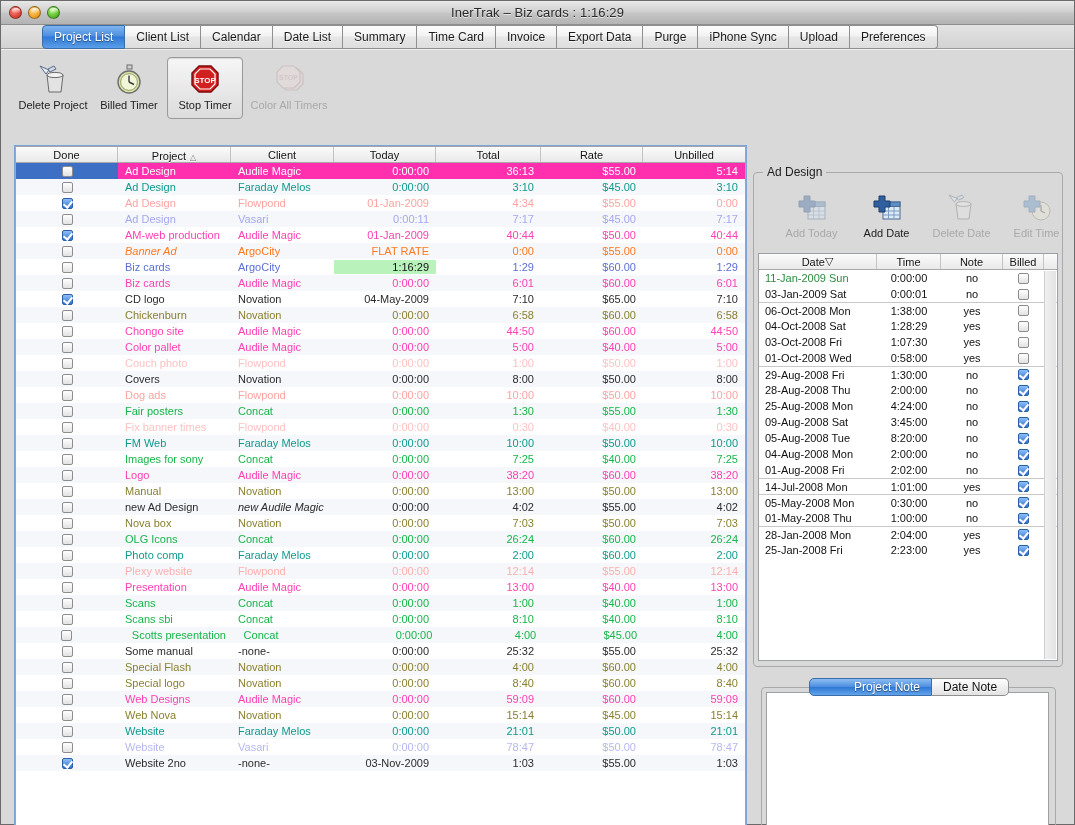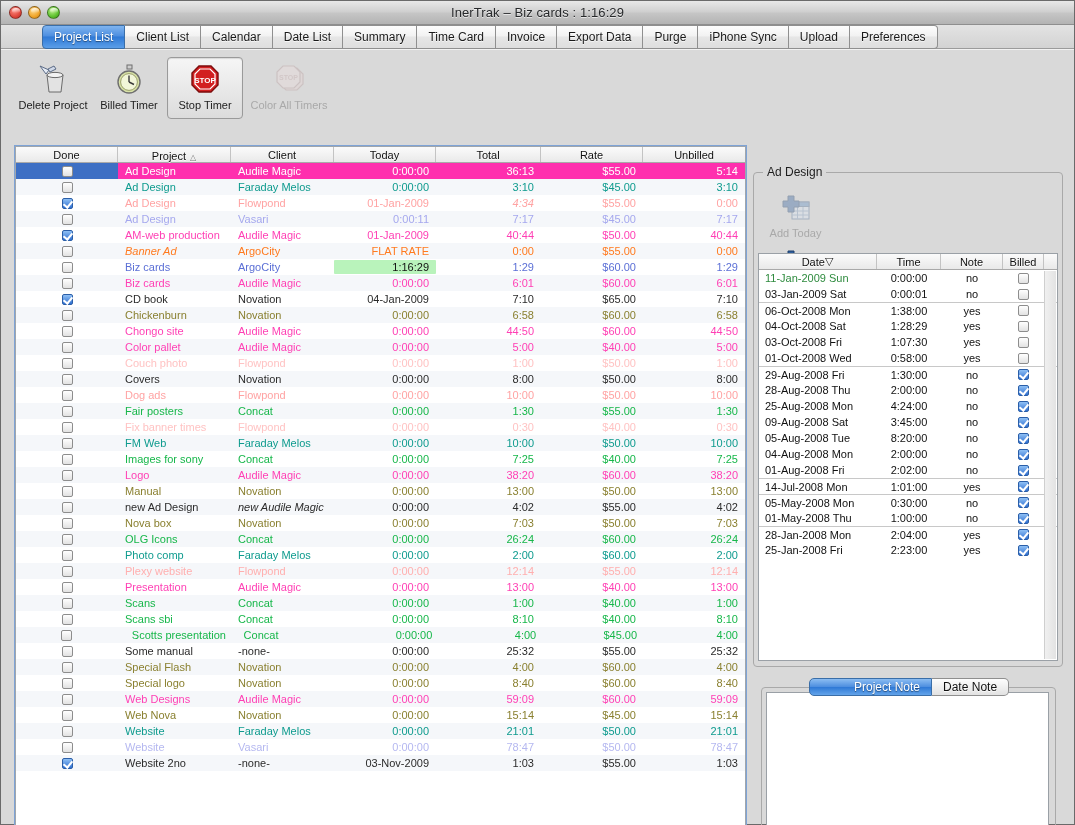--- a/index.html
+++ b/index.html
@@ -117,21 +117,21 @@
 
   .tdy-hl { background:#b9f3bb; color:#111 !important; border-radius:1px;
             padding:0 7px 0 0; display:flex; align-items:center; justify-content:flex-end;
             height:14px; width:100%; }
 
   
   #rightbox { position:absolute; left:752px; top:122px; width:310px; height:495px;
               border:1px solid #a9a9a9; border-radius:4px; background:transparent; }
   #rightbox .boxtitle { position:absolute; left:9px; top:-8px; background:#d9d9d9;
                         padding:0 4px; font-size:12px; color:#1d1d1d; }
-  #datebtns { position:absolute; left:4px; top:12px; width:300px; height:62px; display:flex;flex-direction:column; }
+  #datebtns { position:absolute; left:20px; top:12px; width:300px; height:62px; display:flex; }
   #datetable { position:absolute; left:4px; top:80px; width:300px; height:408px;
                background:#fff; border:1px solid #9aa0a6; display:flex; flex-direction:column; overflow:hidden; }
   .dhdr { display:flex; height:16px; flex:0 0 16px; background:linear-gradient(#fbfbfb,#e9e9e9);
           border-bottom:1px solid #a9a9a9; }
   .dhdr .hc { display:flex; align-items:center; justify-content:center; font-size:11px; color:#111;
               border-right:1px solid #c3c3c3; text-shadow:0 1px 0 rgba(255,255,255,.8); }
   .d-date{width:118px;} .d-time{width:64px;} .d-note{width:62px;} .d-bill{width:41px;} .d-pad{width:13px;border-right:none !important;}
   .drow { display:flex; height:16px; align-items:center; }
   .dc { display:flex; align-items:center; font-size:11px; color:#111; }
   .dc.date { width:118px; padding-left:6px; }
@@ -308,21 +308,21 @@
             <div class="cell lnum c-rate" style="color: rgb(14, 155, 142);">$45.00</div>
             <div class="cell lnum c-unbi" style="color: rgb(14, 155, 142);">3:10</div>
           </div>
           <div class="row">
             <div class="donecellbg">
               <span class="cb on"></span>
             </div>
             <div class="cell ltext c-proj" style="color: rgb(255, 163, 163);">Ad Design</div>
             <div class="cell ltext c-clie" style="color: rgb(255, 163, 163);">Flowpond</div>
             <div class="cell lnum c-toda" style="color: rgb(255, 163, 163);">01-Jan-2009</div>
-            <div class="cell lnum c-tota" style="color: rgb(255, 163, 163); font-style: italic;">4:34</div>
+            <div class="cell lnum c-tota" style="color: rgb(255, 163, 163);">4:34</div>
             <div class="cell lnum c-rate" style="color: rgb(255, 163, 163);">$55.00</div>
             <div class="cell lnum c-unbi" style="color: rgb(255, 163, 163);">0:00</div>
           </div>
           <div class="row alt">
             <div class="donecellbg">
               <span class="cb"></span>
             </div>
             <div class="cell ltext c-proj" style="color: rgb(165, 168, 238);">Ad Design</div>
             <div class="cell ltext c-clie" style="color: rgb(165, 168, 238);">Vasari</div>
             <div class="cell lnum c-toda" style="color: rgb(165, 168, 238);">0:00:11</div>
@@ -373,23 +373,23 @@
             <div class="cell ltext c-clie" style="color: rgb(255, 63, 180);">Audile Magic</div>
             <div class="cell lnum c-toda" style="color: rgb(255, 63, 180);">0:00:00</div>
             <div class="cell lnum c-tota" style="color: rgb(255, 63, 180);">6:01</div>
             <div class="cell lnum c-rate" style="color: rgb(255, 63, 180);">$60.00</div>
             <div class="cell lnum c-unbi" style="color: rgb(255, 63, 180);">6:01</div>
           </div>
           <div class="row">
             <div class="donecellbg">
               <span class="cb on"></span>
             </div>
-            <div class="cell ltext c-proj" style="color: rgb(43, 43, 43);">CD book</div>
+            <div class="cell ltext c-proj" style="color: rgb(43, 43, 43);">CD logo</div>
             <div class="cell ltext c-clie" style="color: rgb(43, 43, 43);">Novation</div>
-            <div class="cell lnum c-toda" style="color: rgb(43, 43, 43);">04-Jan-2009</div>
+            <div class="cell lnum c-toda" style="color: rgb(43, 43, 43);">04-May-2009</div>
             <div class="cell lnum c-tota" style="color: rgb(43, 43, 43);">7:10</div>
             <div class="cell lnum c-rate" style="color: rgb(43, 43, 43);">$65.00</div>
             <div class="cell lnum c-unbi" style="color: rgb(43, 43, 43);">7:10</div>
           </div>
           <div class="row alt">
             <div class="donecellbg">
               <span class="cb"></span>
             </div>
             <div class="cell ltext c-proj" style="color: rgb(138, 128, 48);">Chickenburn</div>
             <div class="cell ltext c-clie" style="color: rgb(138, 128, 48);">Novation</div>
@@ -740,20 +740,31 @@
                   <line x1="11" y1="23" x2="28" y2="23"></line>
         </g>
         <path d="M2 9 h5 v-5 h6 v5 h5 v6 h-5 v5 h-6 v-5 h-5 z" fill="#2f5f9e" stroke="#1d3e6b"></path>
               </svg>
             </div>
             <div class="lbl">Add Date</div>
           </div>
           <div class="tbtn disabled" style="width: 75px; height: 58px;">
             <div class="ico">
               <svg width="30" height="30" viewBox="0 0 30 30">
+        <path d="M9 12 h15 l-2 15 h-11 z" fill="#e8e8e8" stroke="#6b6b6b"></path>
+        <ellipse cx="16.5" cy="12" rx="7.5" ry="2.4" fill="#f4f4f4" stroke="#6b6b6b"></ellipse>
+        <path d="M2 3 l8 3.5 -2.6 3.6 z" fill="#eef2f8" stroke="#5b6b86"></path>
+        <path d="M9.6 5.6 l5.4 -2.6 l1.8 2.6 l-5.4 2.6 z" fill="#d8e0ec" stroke="#5b6b86"></path>
+              </svg>
+            </div>
+            <div class="lbl">Delete Date</div>
+          </div>
+          <div class="tbtn disabled" style="width: 75px; height: 58px;">
+            <div class="ico">
+              <svg width="30" height="30" viewBox="0 0 30 30">
         <circle cx="19" cy="19" r="9" fill="#efe9d8" stroke="#8c8260"></circle>
         <line x1="19" y1="19" x2="19" y2="13" stroke="#5a5342" stroke-width="1.3"></line>
         <line x1="19" y1="19" x2="23" y2="21" stroke="#5a5342" stroke-width="1.3"></line>
         <path d="M2 9 h5 v-5 h6 v5 h5 v6 h-5 v5 h-6 v-5 h-5 z" fill="#5d8dc4" stroke="#3f6891"></path>
               </svg>
             </div>
             <div class="lbl">Edit Time</div>
           </div>
         </div>
       <div id="datetable">

